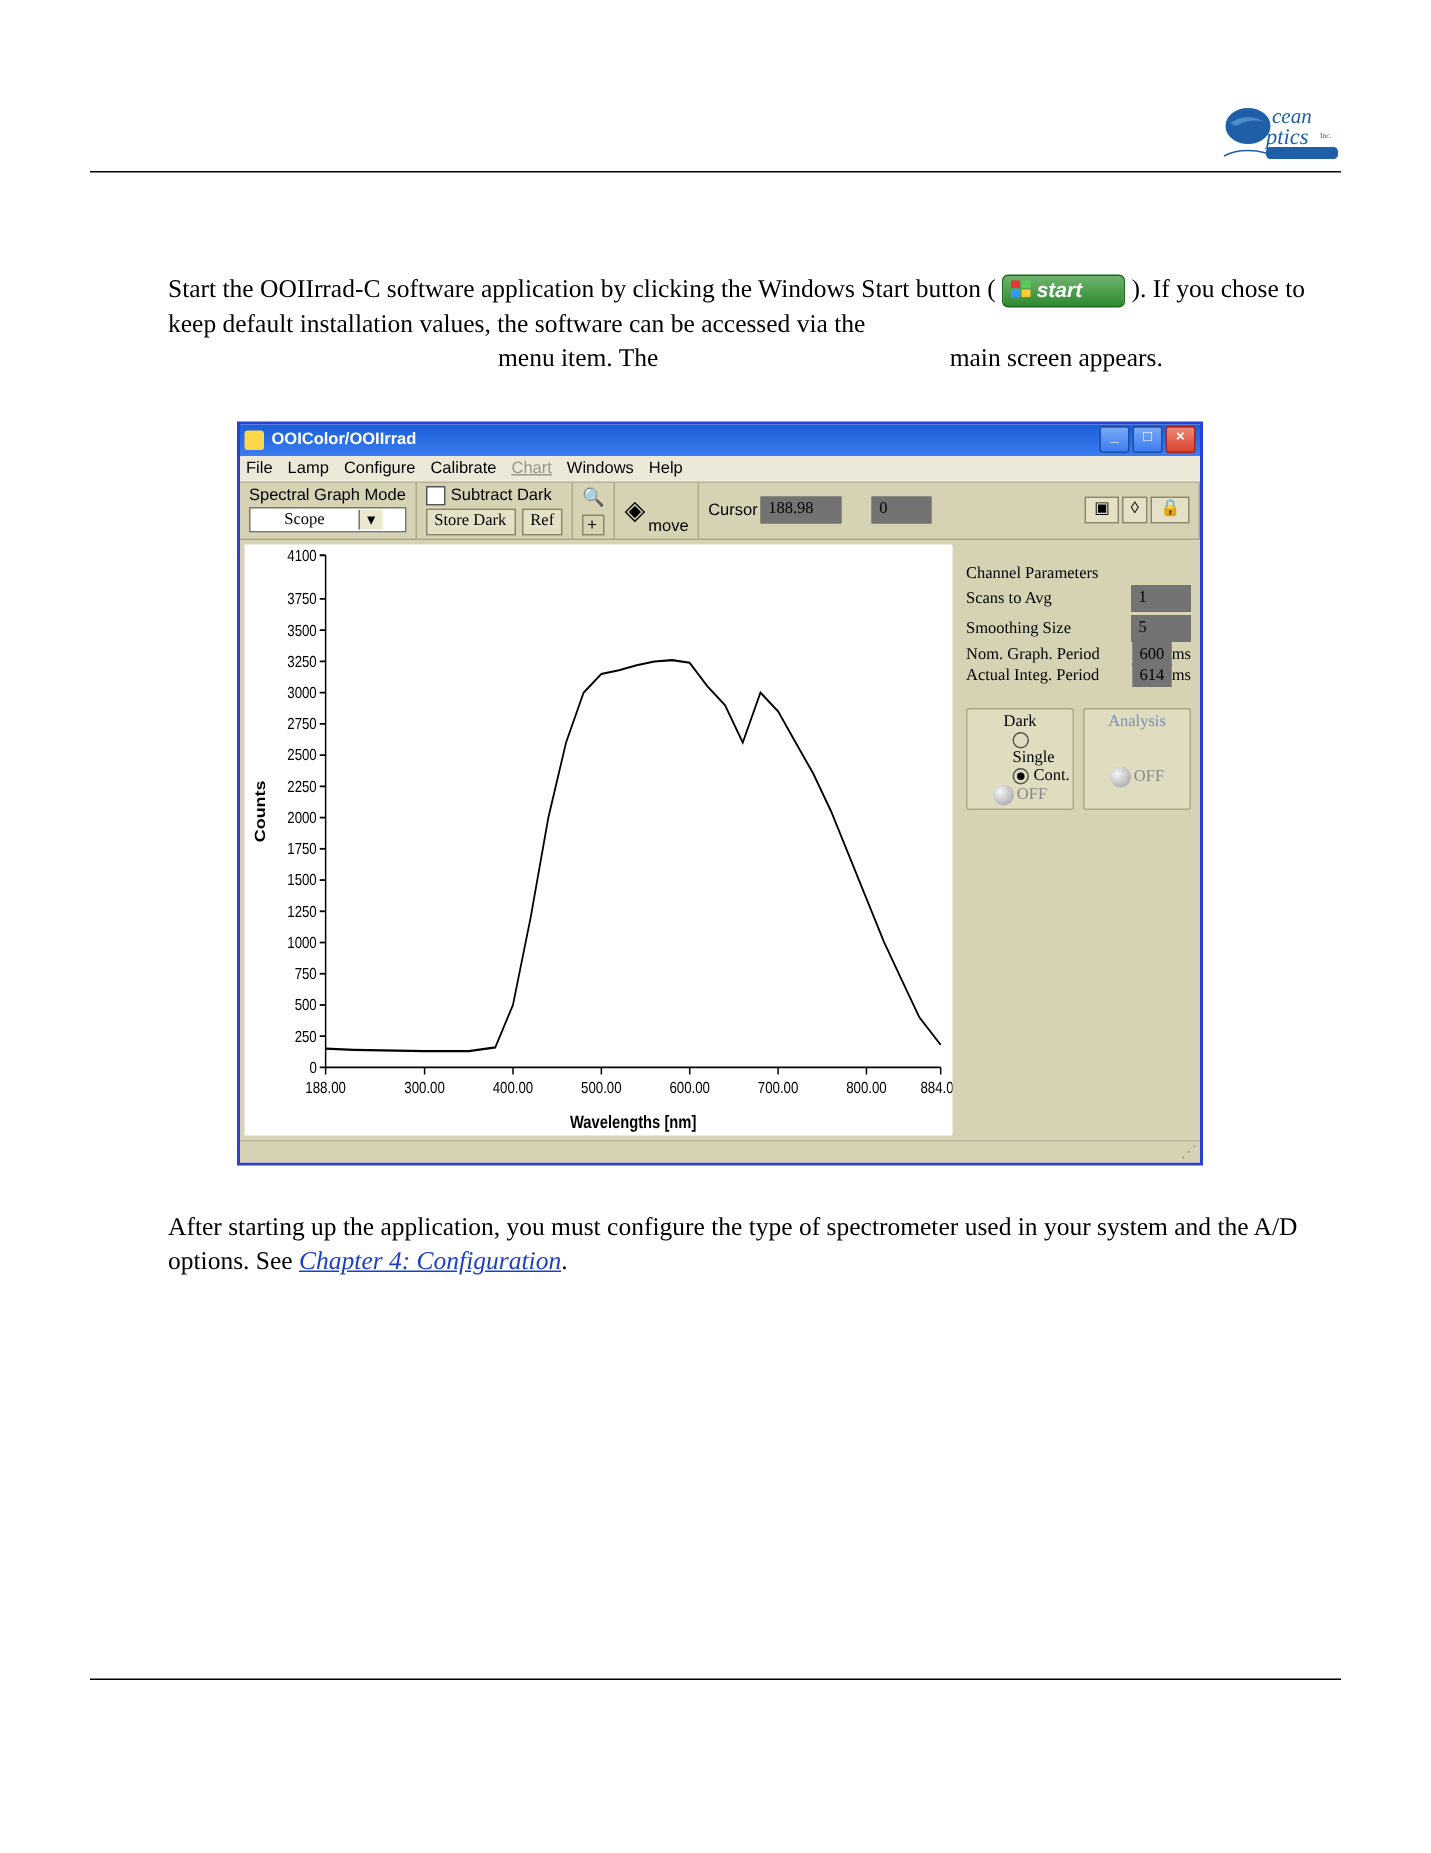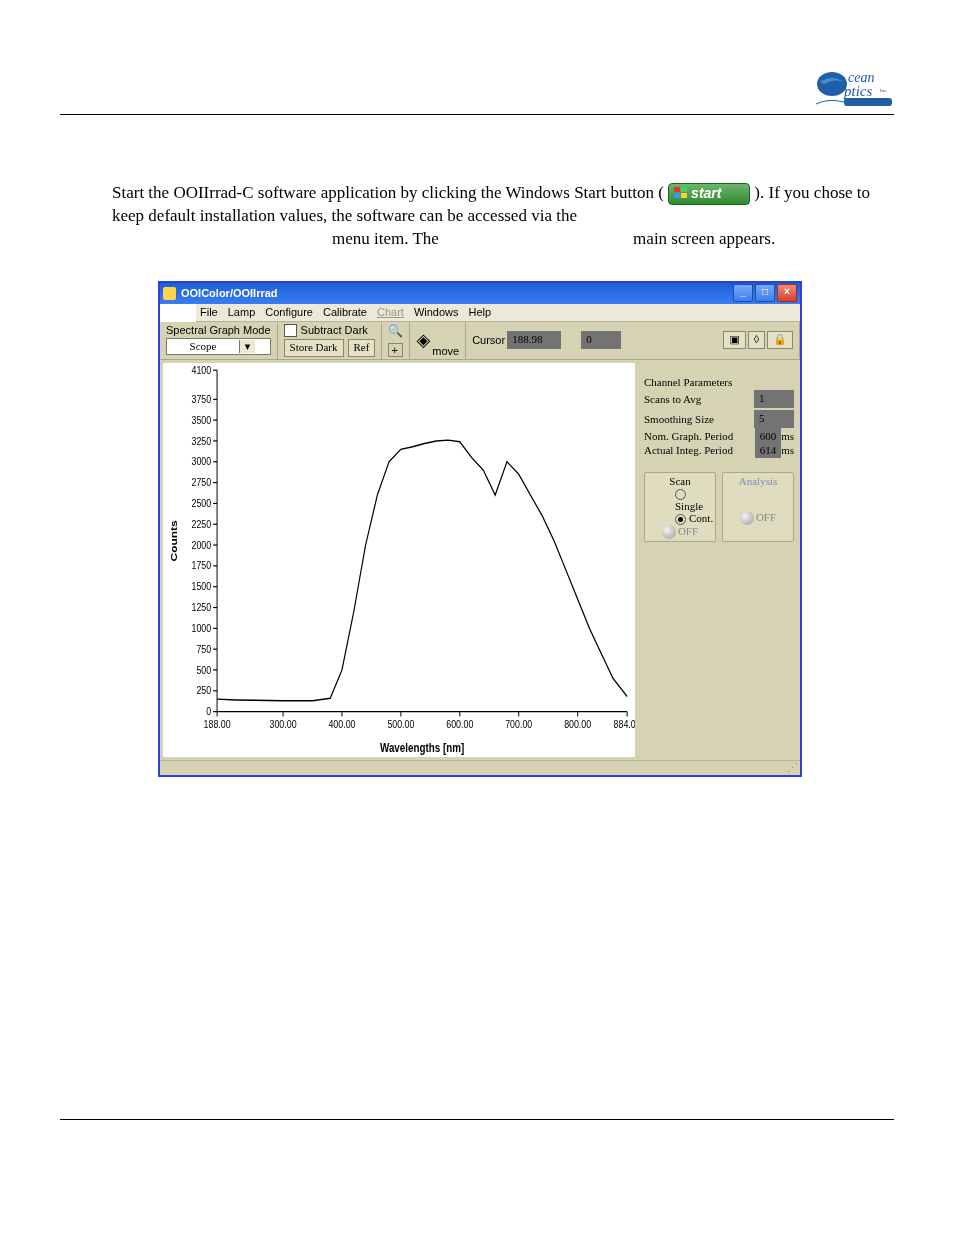--- a/index.html
+++ b/index.html
@@ -18,21 +18,21 @@
   
   .shot{margin:30px 0 30px 46px;width:640px;border:2px solid #2a41d4;}
   .titlebar{height:21px;background:linear-gradient(#1b5fd8,#3b7df0);display:flex;align-items:center;
     font:bold 11px Tahoma,Arial;color:#fff;padding:0 3px;}
   .titlebar .ico{width:13px;height:13px;background:#ffd64a;border-radius:2px;margin-right:5px;display:inline-block;}
   .titlebar .spacer{flex:1;}
   .tbtn{width:18px;height:16px;margin-left:2px;background:linear-gradient(#7aa9f5,#3b7df0);border:1px solid #1d4fa6;
     border-radius:2px;color:#fff;font:bold 10px Arial;text-align:center;line-height:14px;}
   .tbtn.close{background:linear-gradient(#f08a7a,#d5432a);border-color:#a22;}
   .menubar{height:17px;background:#ede9d8;border-bottom:1px solid #b6b29c;font:11px Tahoma,Arial;color:#000;
-    display:flex;align-items:center;padding:0 4px;gap:10px;margin-left:36px;}
+    display:flex;align-items:center;padding:0 4px;gap:10px;}
   .menubar .dis{color:#9a9684;text-decoration:underline;}
   .toolbar{background:#d6d2b4;border-bottom:1px solid #aba787;display:flex;font:11px Tahoma,Arial;color:#000;}
   .toolbar .sec{border-right:1px solid #aba787;padding:2px 6px;display:flex;flex-direction:column;gap:2px;}
   .toolbar .row{display:flex;align-items:center;gap:4px;}
   .dd{display:inline-flex;align-items:center;background:#fff;border:1px solid #7a7862;height:15px;font:11px Tahoma;}
   .dd .val{padding:0 6px;min-width:60px;text-align:center;}
   .dd .ar{width:15px;text-align:center;border-left:1px solid #7a7862;background:#ece8d0;}
   .btn-s{background:#e5e1c6;border:1px solid #8a876e;padding:0 5px;height:16px;font:11px Tahoma;line-height:14px;}
   .chk{width:11px;height:11px;border:1px solid #555;background:#fff;display:inline-block;}
   .numbox{background:#737373;border:2px solid #737373;height:14px;width:44px;font:11px Tahoma;text-align:left;padding:0 3px;}
@@ -218,34 +218,37 @@
               <span>Nom. Graph. Period</span>
             <span><span class="numbox" style="width:30px;">600</span><span class="unit">ms</span></span>
             </div>
           <div class="prow">
               <span>Actual Integ. Period</span>
             <span><span class="numbox" style="width:30px;">614</span><span class="unit">ms</span></span>
             </div>
 
           <div class="panel2">
             <div class="box">
-              <span class="lbl">Scan</span>
+              <span class="lbl">Dark</span>
               <div style="text-align:left;padding-left:30px;">
                 <span class="radio"></span><span>Single</span><br>
                 <span class="radio sel"></span><span>Cont.</span>
               </div>
               <span class="knob"></span><span class="off">OFF</span>
             </div>
             <div class="box">
               <span class="lbl" style="color:#7a90b8;">Analysis</span>
               <div style="height:24px;"></div>
               <span class="knob"></span><span class="off">OFF</span>
             </div>
           </div>
         </div>
       </div>
       <div class="resize">⋰</div>
     </div>
 
+    <p>
+      <span>After starting up the application, you must configure the type of spectrometer used in your system and the A/D options. See </span><a href="#" class="link">Chapter 4: Configuration</a><span>.</span>
+    </p>
   </div>
 
   <div class="hr-bot"></div>
 </div>
 
 </body></html>

